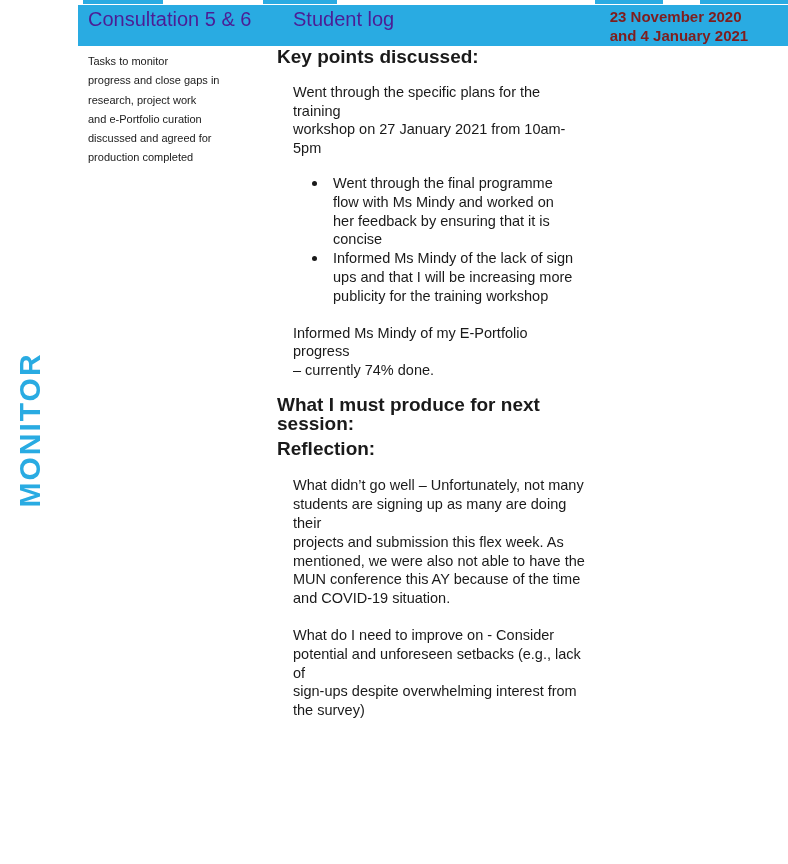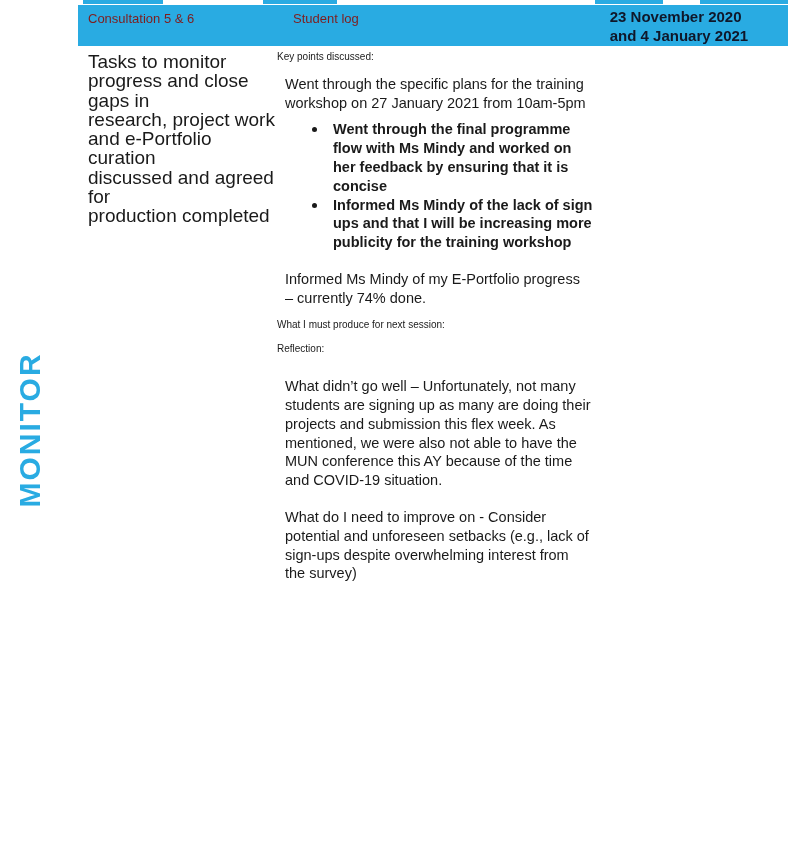--- a/index.html
+++ b/index.html
@@ -26,48 +26,48 @@
     white-space:nowrap;
     font-size:30px;font-weight:bold;letter-spacing:2px;
     color:#29ABE2;
   }
 
   
   .header-row{
     position:absolute;left:78px;top:5px;width:710px;height:41px;
     background:#29ABE2;display:flex;box-sizing:border-box;
   }
-  .hcell{box-sizing:border-box;font-size:13px;line-height:18px;color:#7f1d1d;}
+  .hcell{box-sizing:border-box;font-size:20px;line-height:18px;color:#4c1d95;}
   .hc1{width:199px;padding:5px 0 0 10px;}
   .hc2{width:325px;padding:5px 0 0 0;margin-left:22px;}
   .hc3{
     width:186px;padding:3px 1px 0 2px;
-    font-weight:bold;font-size:15px;line-height:18.5px;color:#0f172a;
+    font-weight:bold;font-size:15px;line-height:18.5px;color:#7f1d1d;
     white-space:pre-line;
   }
 
   
   .tasks-col{
     position:absolute;left:88px;top:52px;width:190px;
-    font-size:19px;line-height:19.3px;white-space:pre-line;
+    font-size:11px;line-height:19.3px;white-space:pre-line;
   }
 
   
   .log-col{
     position:absolute;left:277px;top:48px;width:325px;
     font-size:14.5px;line-height:18.8px;
   }
-  .log-col h3{margin:0;font-size:10px;font-weight:normal;line-height:18.8px;}
-  .log-col p{margin:8px;white-space:pre-line;}
+  .log-col h3{margin:0;font-size:19px;font-weight:bold;line-height:18.8px;}
+  .log-col p{margin:16px;white-space:pre-line;}
   .log-col p.gap{margin-top:18px;}
   .log-col h3.gap{margin-top:8px;}
   .log-col h3.gap-sm{margin-top:6px;}
   ul.bullets{margin:0;padding:0 0 0 33px;list-style:none;}
   ul.bullets li{
-    position:relative;padding-left:23px;white-space:pre-line;font-weight:bold;
+    position:relative;padding-left:23px;white-space:pre-line;
   }
   ul.bullets li::before{
     content:"";position:absolute;left:2px;top:7px;
     width:5px;height:5px;border-radius:50%;background:#1a1a1a;
   }
 </style>
 </head>
 <body>
 
 <div class="page">

